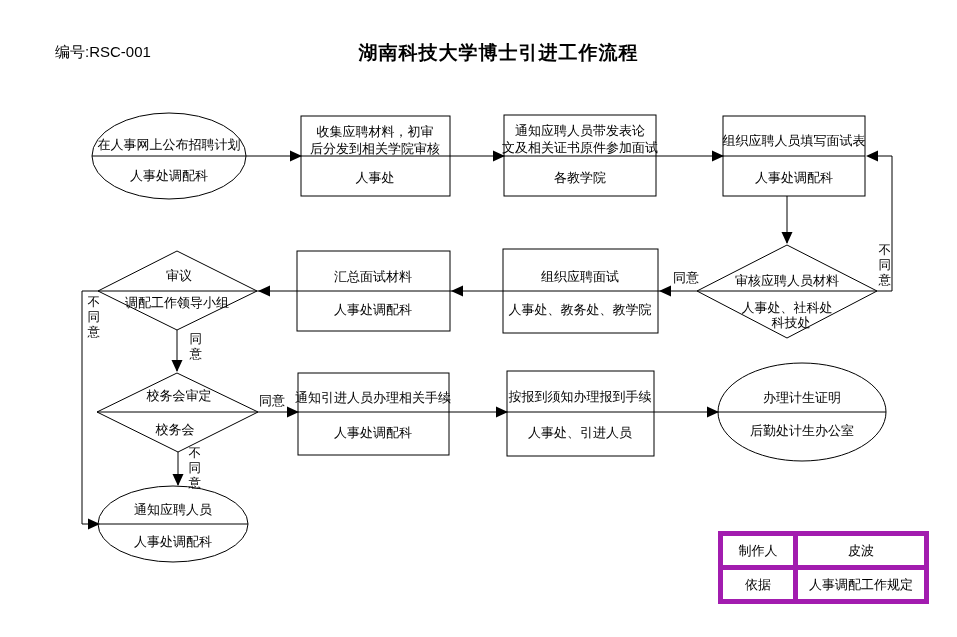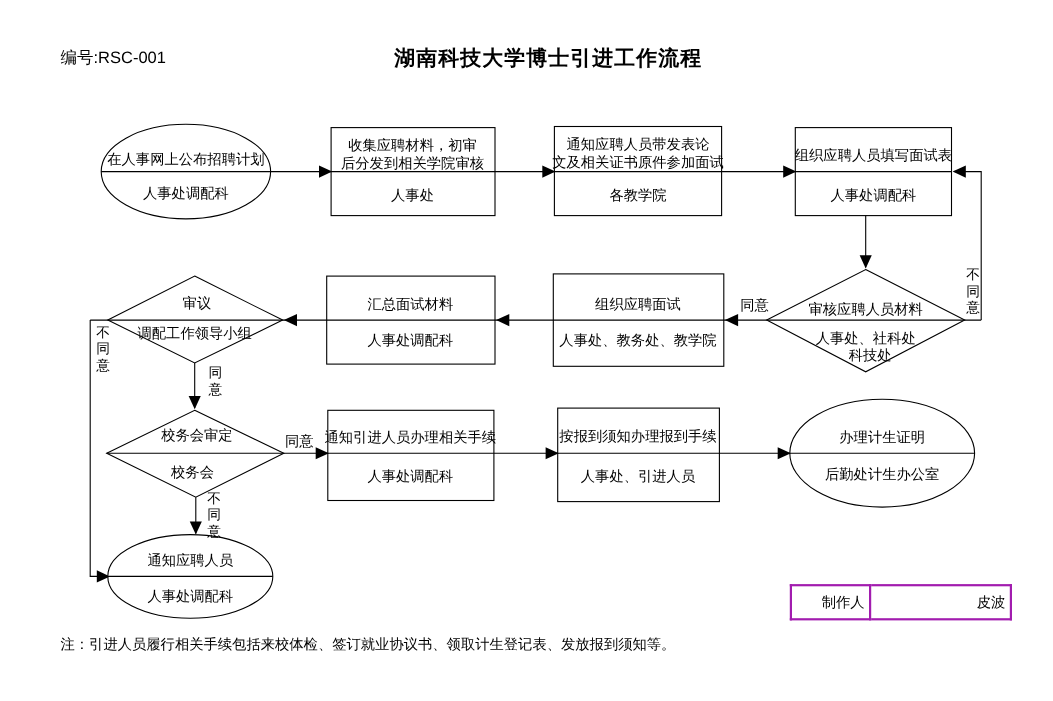--- a/index.html
+++ b/index.html
@@ -8,21 +8,21 @@
   .code{position:absolute;left:55px;top:43px;font-size:15px;}
   .title{position:absolute;left:0;top:40px;width:100%;text-align:center;
          font-size:19px;font-weight:bold;letter-spacing:1px;font-family:Liberation Mono, monospace;}
   .flow-svg{position:absolute;left:0;top:0;}
   .flow-svg text{font-size:13px;fill:#000;font-family:"Liberation Sans",sans-serif;}
   .vlabel{position:absolute;width:15px;font-size:12.5px;line-height:15px;
           word-break:break-all;text-align:right;}
   .note{position:absolute;left:55px;top:577px;font-size:13px;white-space:nowrap;}
   .info-table{position:absolute;left:718px;top:531px;border-collapse:collapse;
               font-size:13px;}
-  .info-table td{border:2px solid #a21caf;height:29px;text-align:right;padding:0 4px;}
+  .info-table td{border:5px solid #a21caf;height:29px;text-align:center;padding:0 4px;}
   .info-table td.lbl{width:62px;}
   .info-table td.val{width:118px;}
   .pagenum{position:absolute;left:0;top:606px;width:100%;text-align:center;font-size:12px;}
 </style>
 </head>
 <body>
 
 <div class="page">
 
   <div class="code">编号:RSC-001</div>
@@ -121,25 +121,28 @@
       <text x="686" y="282">同意</text>
       <text x="272" y="405">同意</text>
     </g>
   </svg>
 
   <div class="vlabel" style="left:876px;top:243px;">不同意</div>
   <div class="vlabel" style="left:85px;top:295px;">不同意</div>
   <div class="vlabel" style="left:187px;top:332px;">同意</div>
   <div class="vlabel" style="left:186px;top:446px;">不同意</div>
 
-  <div class="note">注：引进人员履行相关手续包括来校体检、签订就业协议书、领取计生登记表、发放报到须知等。</div>
 
   <table class="info-table">
     <tbody>
       <tr>
         <td class="lbl">制作人</td>
         <td class="val">皮波</td>
+      </tr>
+      <tr>
+        <td class="lbl">依据</td>
+        <td class="val">人事调配工作规定</td>
       </tr>
     </tbody>
   </table>
 
 
 </div>
 
 </body></html>

